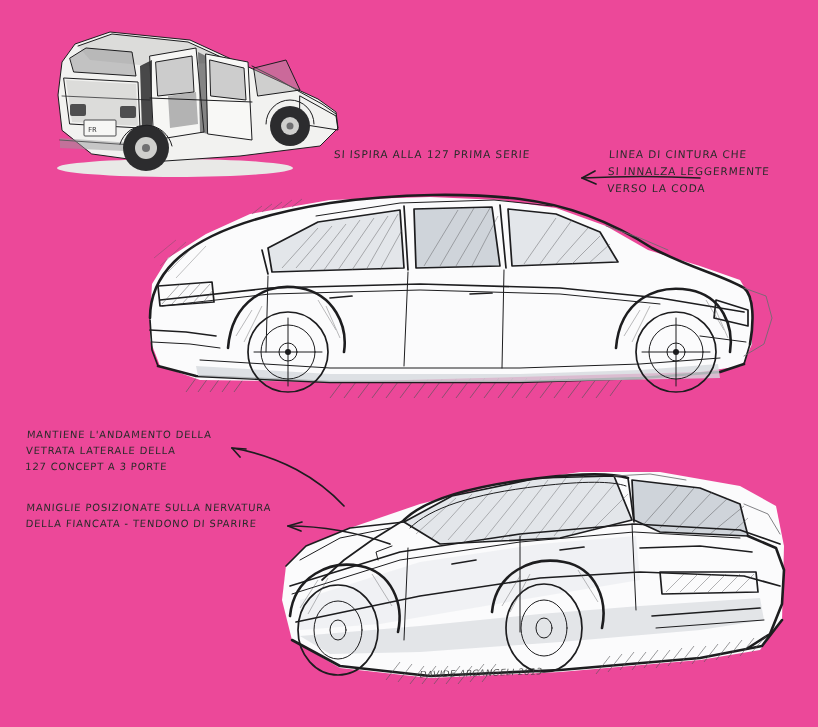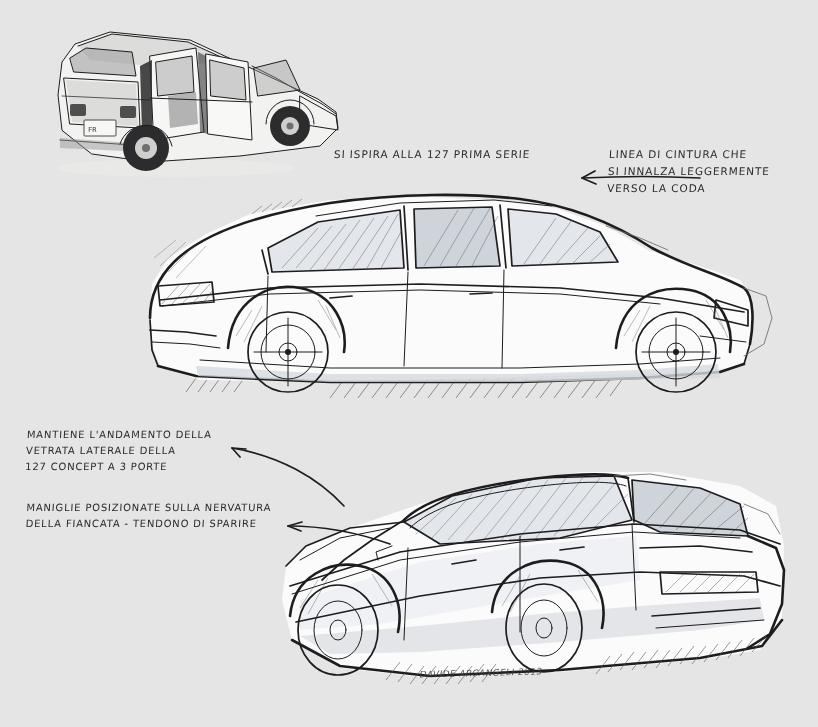--- a/index.html
+++ b/index.html
@@ -4,21 +4,21 @@
 <style>
   html, body {
     margin: 0;
     padding: 0;
     background: #ffffff;
   }
   #page {
     position: relative;
     width: 818px;
     height: 727px;
-    background: #e5e5e5;
+    background: #ec4899;
     overflow: hidden;
     font-family: "Liberation Sans", sans-serif;
   }
   .layer {
     position: absolute;
     inset: 0;
   }
   
   .note {
     position: absolute;

